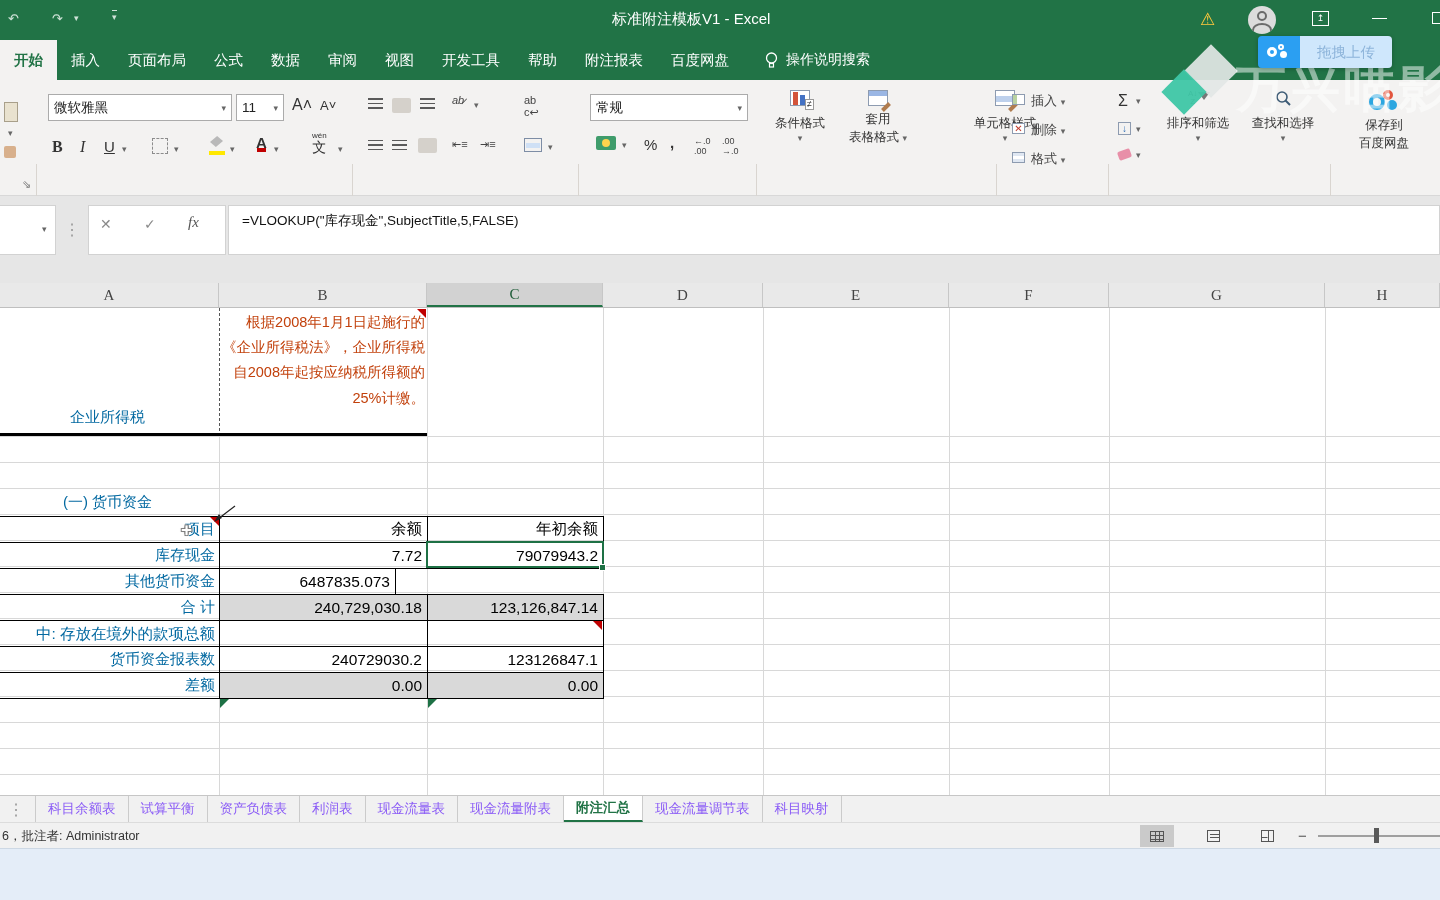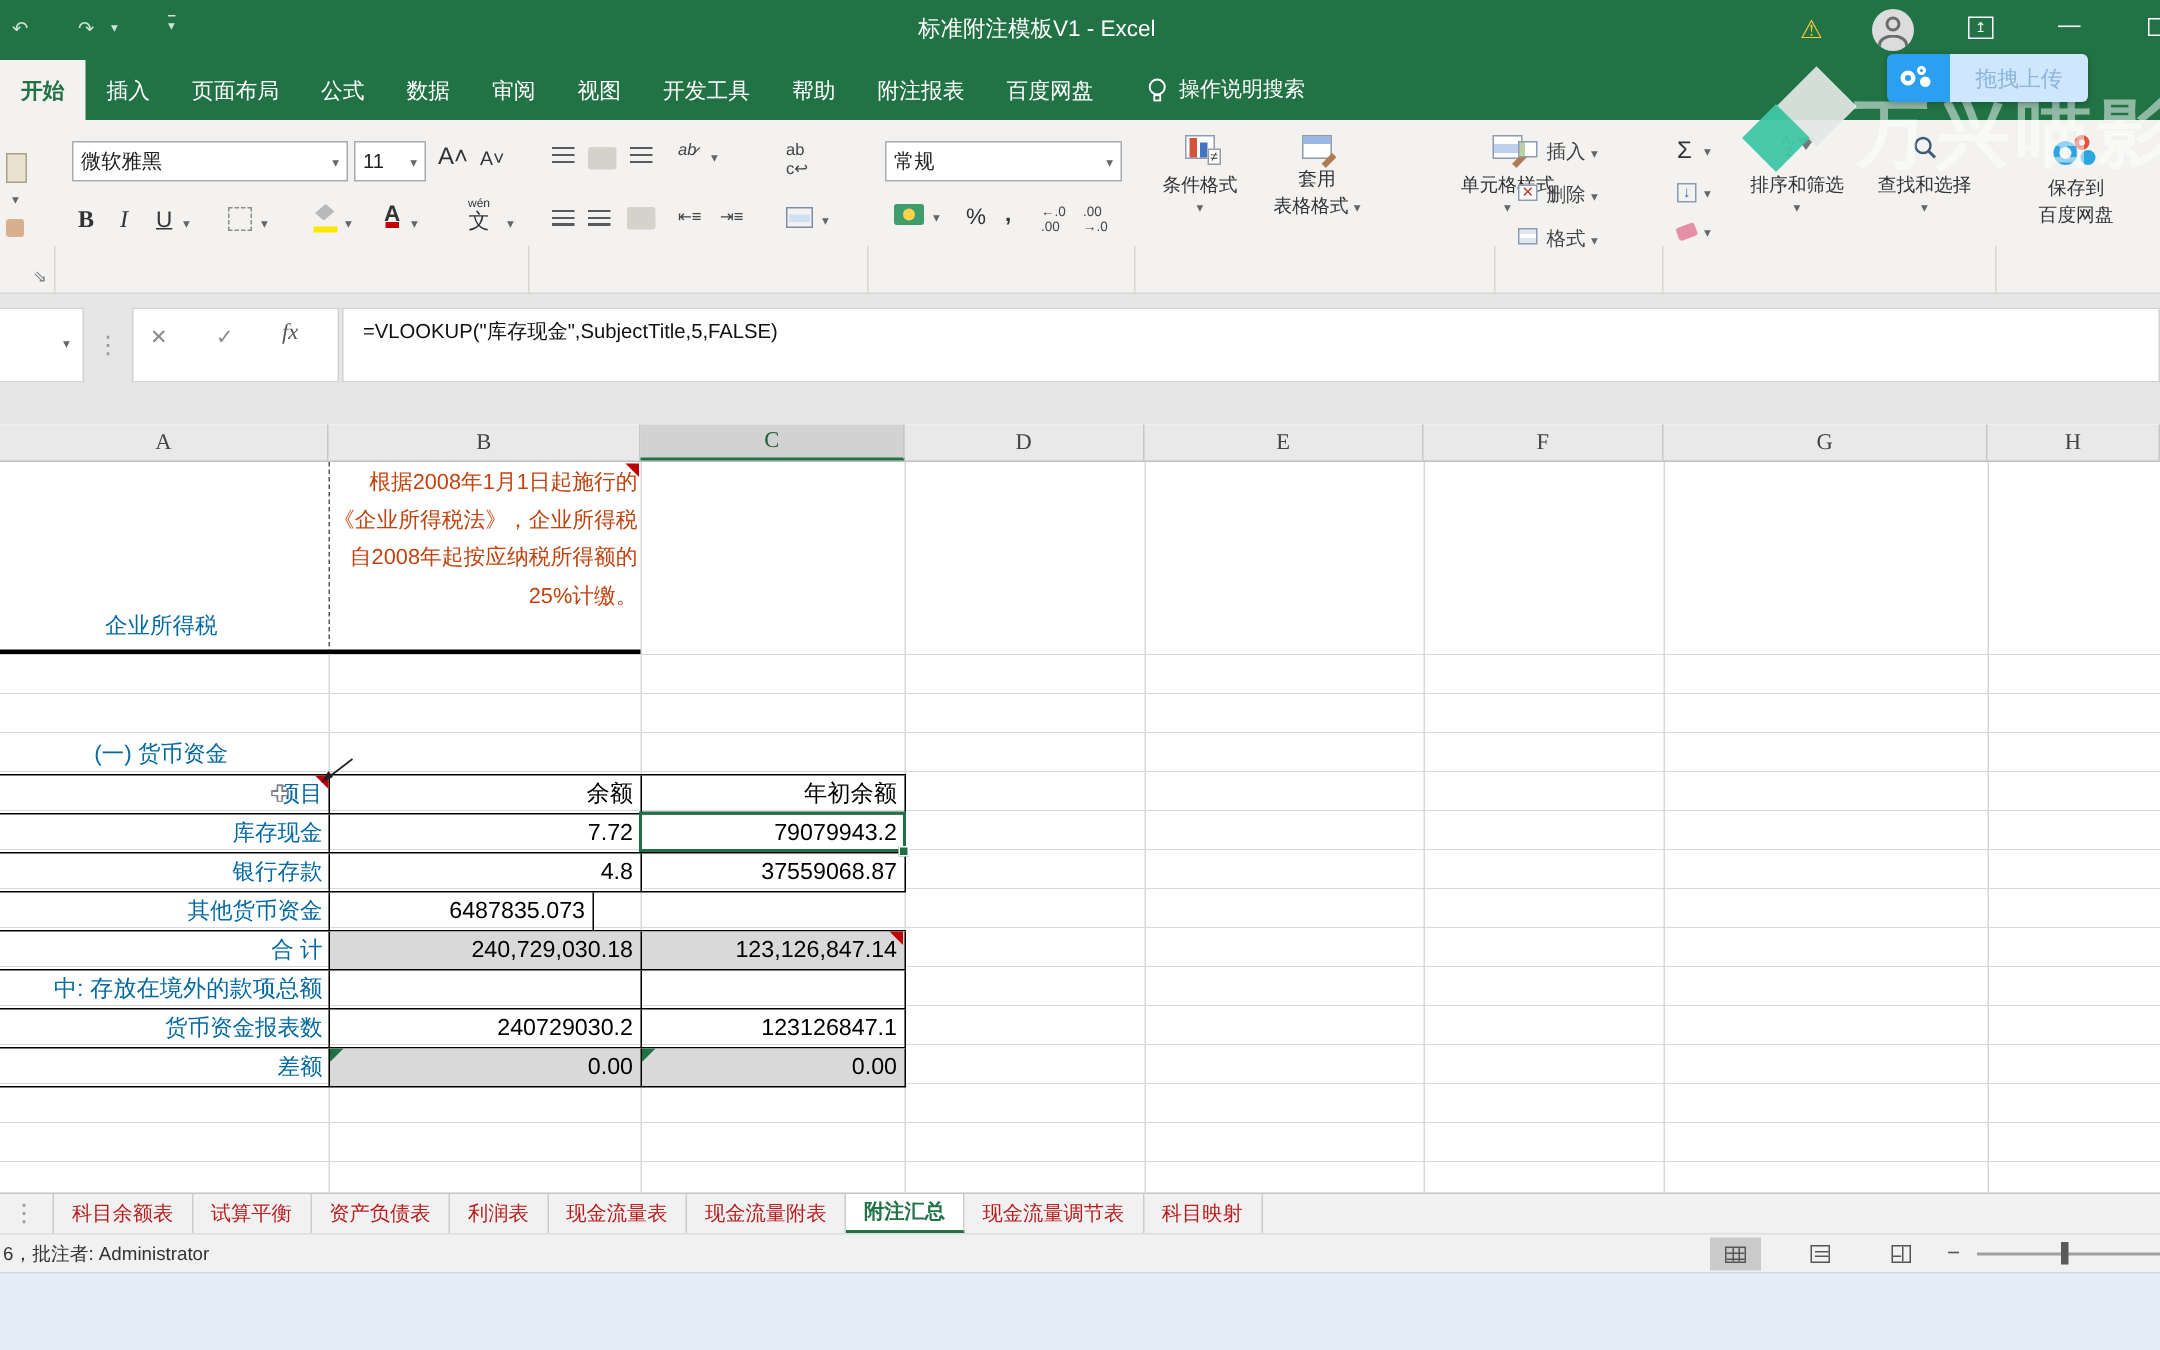--- a/index.html
+++ b/index.html
@@ -52,21 +52,21 @@
   .mrow{display:flex;height:26px;border-bottom:1px solid #000}
   .mca{width:219px;padding-right:4px;display:flex;align-items:center;justify-content:flex-end;position:relative}
   .mcb{width:208px;border-left:1px solid #000;padding-right:5px;display:flex;align-items:center;justify-content:flex-end;position:relative}
   .mcc{width:177px;border-left:1px solid #000;border-right:1px solid #000;padding-right:5px;display:flex;align-items:center;justify-content:flex-end;position:relative}
   .grayc{background:#d9d9d9}
   .trired{width:0;height:0;border-left:9px solid transparent;border-top:9px solid #c00000}
   .trigrn{width:0;height:0;border-right:9px solid transparent;border-top:9px solid #1e7145}
   .tooltip{left:233px;top:505px;width:160px;height:88px;background:#fffee1;border:1px solid #4d4d4d;box-shadow:2px 3px 4px rgba(0,0,0,.3);padding:3px 7px;font-size:13px;font-weight:bold;color:#000;z-index:30}
   
   .tabsbar{left:0;top:795px;width:1440px;height:27px;background:#f1f1f1;border-top:1px solid #c6c6c6;display:flex;align-items:stretch}
-  .stab{font-size:13.5px;color:#b91c1c;display:flex;align-items:center;padding:0 12px;border-right:1px solid #cbcbcb}
+  .stab{font-size:13.5px;color:#8b5cf6;display:flex;align-items:center;padding:0 12px;border-right:1px solid #cbcbcb}
   .stab.active{background:#fff;color:#217346;font-weight:bold;border-bottom:2px solid #217346}
   
   .statusbar{left:0;top:822px;width:1440px;height:26px;background:#f1f1f1;border-top:1px solid #dcdcdc;font-size:12.5px;color:#333}
   .viewbtn{width:34px;height:22px;display:flex;align-items:center;justify-content:center}
   
   .taskbar{left:0;top:848px;width:1440px;height:52px;background:#e4edf8;border-top:1px solid #cdd8e4}
   .round{border-radius:50%}
   
   .wm{pointer-events:none;z-index:60}
 </style>
@@ -297,25 +297,20 @@
       <div class="mca acell">项目</div>
       <div class="mcb num">余额</div>
       <div class="mcc num">年初余额</div>
     </div>
     <div class="mrow">
       <div class="mca acell">库存现金</div>
       <div class="mcb num">7.72</div>
       <div class="mcc num">79079943.2</div>
     </div>
     <div class="mrow">
-      <div class="mca acell">银行存款</div>
-      <div class="mcb num">4.8</div>
-      <div class="mcc num">37559068.87</div>
-    </div>
-    <div class="mrow">
       <div class="mca acell">其他货币资金</div>
       <div class="mcc num">6487835.073</div>
     </div>
     <div class="mrow">
       <div class="mca acell">合 计</div>
       <div class="mcb num grayc">240,729,030.18</div>
       <div class="mcc num grayc">123,126,847.14</div>
     </div>
     <div class="mrow">
       <div class="mca">

